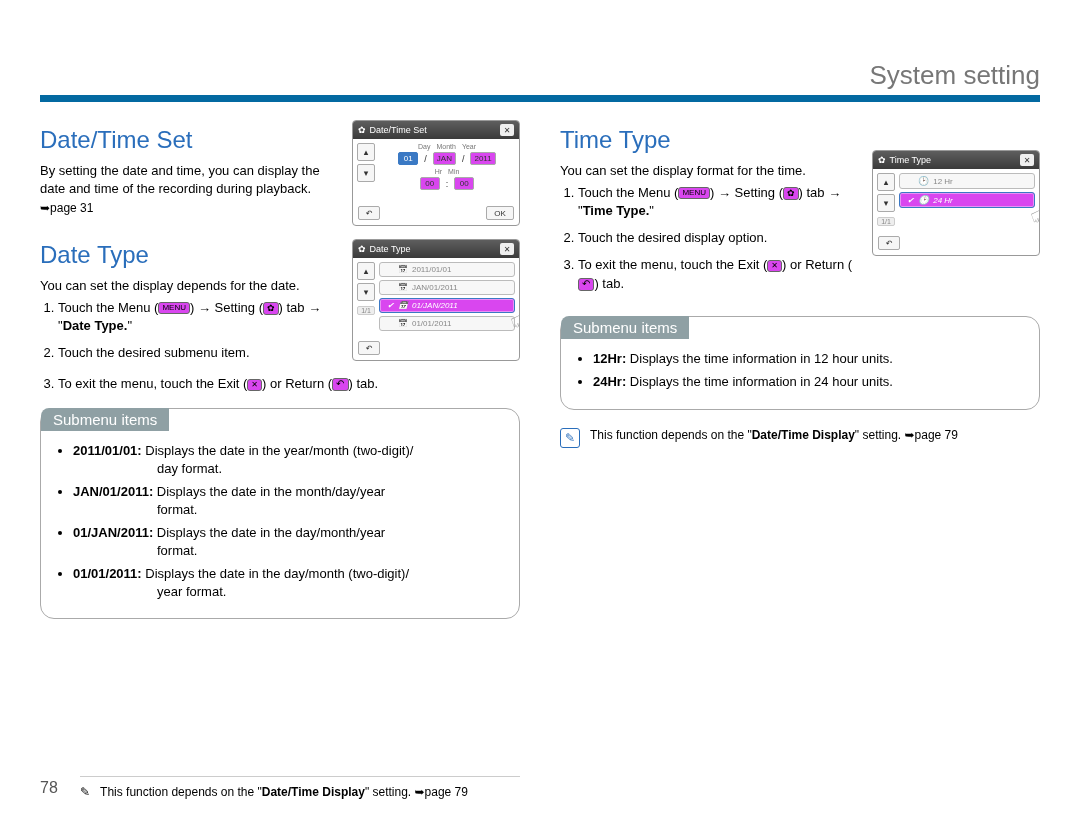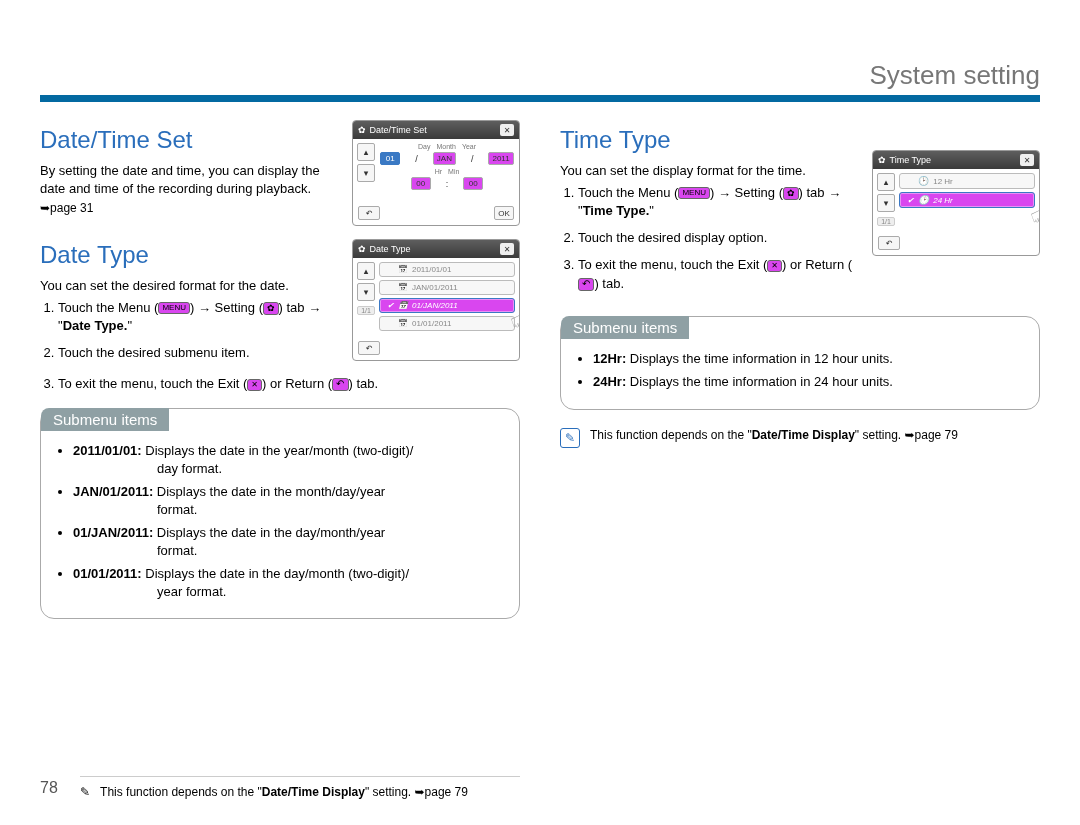--- a/index.html
+++ b/index.html
@@ -111,21 +111,21 @@
     font-size:9px; background:#f6f6f6;
   }
   .sbtn.sm { height:14px; font-size:8px; }
   .shot .content { flex:1; padding:4px 4px 4px 0; }
   .shot .footer {
     display:flex; justify-content:space-between; padding:3px 5px 5px 5px;
   }
 
   
   .dthdr { display:flex; gap:6px; font-size:7px; color:#777; justify-content:center; }
-  .dtrow { display:flex; gap:15px; justify-content:center; align-items:center; margin-top:2px; }
+  .dtrow { display:flex; gap:6px; justify-content:center; align-items:center; margin-top:2px; }
   .cell {
     border:1px solid #aaa; border-radius:2px; padding:1px 3px;
     font-size:8px; background:#d946ef; min-width:20px; text-align:center;
   }
   .cell.sel { background:#3a79c4; color:#fff; border-color:#3a79c4; }
 
   
   .optrow {
     border:1px solid #bbb; border-radius:3px; margin-bottom:3px;
     padding:2px 4px; display:flex; align-items:center; gap:4px;
@@ -244,29 +244,29 @@
             </div>
             <div class="dtrow">
               <span class="cell">00</span>
                 <span>:</span>
               <span class="cell">00</span>
             </div>
           </div>
         </div>
         <div class="footer">
           <div class="sbtn sm" style="width:22px">↶</div>
-          <div class="sbtn sm" style="width:20px">OK</div>
+          <div class="sbtn sm" style="width:28px">OK</div>
         </div>
       </div>
     </div>
 
     <div class="flexrow" style="margin-top:6px;">
       <div class="textcol">
         <h2 class="section">Date Type</h2>
-        <p class="body">You can set the desired format for the date.</p>
+        <p class="body">You can set the display depends for the date.</p>
         <ol class="steps">
           <li>
             <span>Touch the Menu (</span><span class="inline-icon">MENU</span><span>) </span><span class="arrow">→</span><span> Setting (</span><span class="inline-icon gear"></span><span>) tab </span><span class="arrow">→</span><span> "</span><b>Date Type.</b><span>"</span>
           </li>
           <li>Touch the desired submenu item.</li>
         </ol>
       </div>
 
       <div class="shot" style="margin-top:4px;">
         <div class="titlebar">

